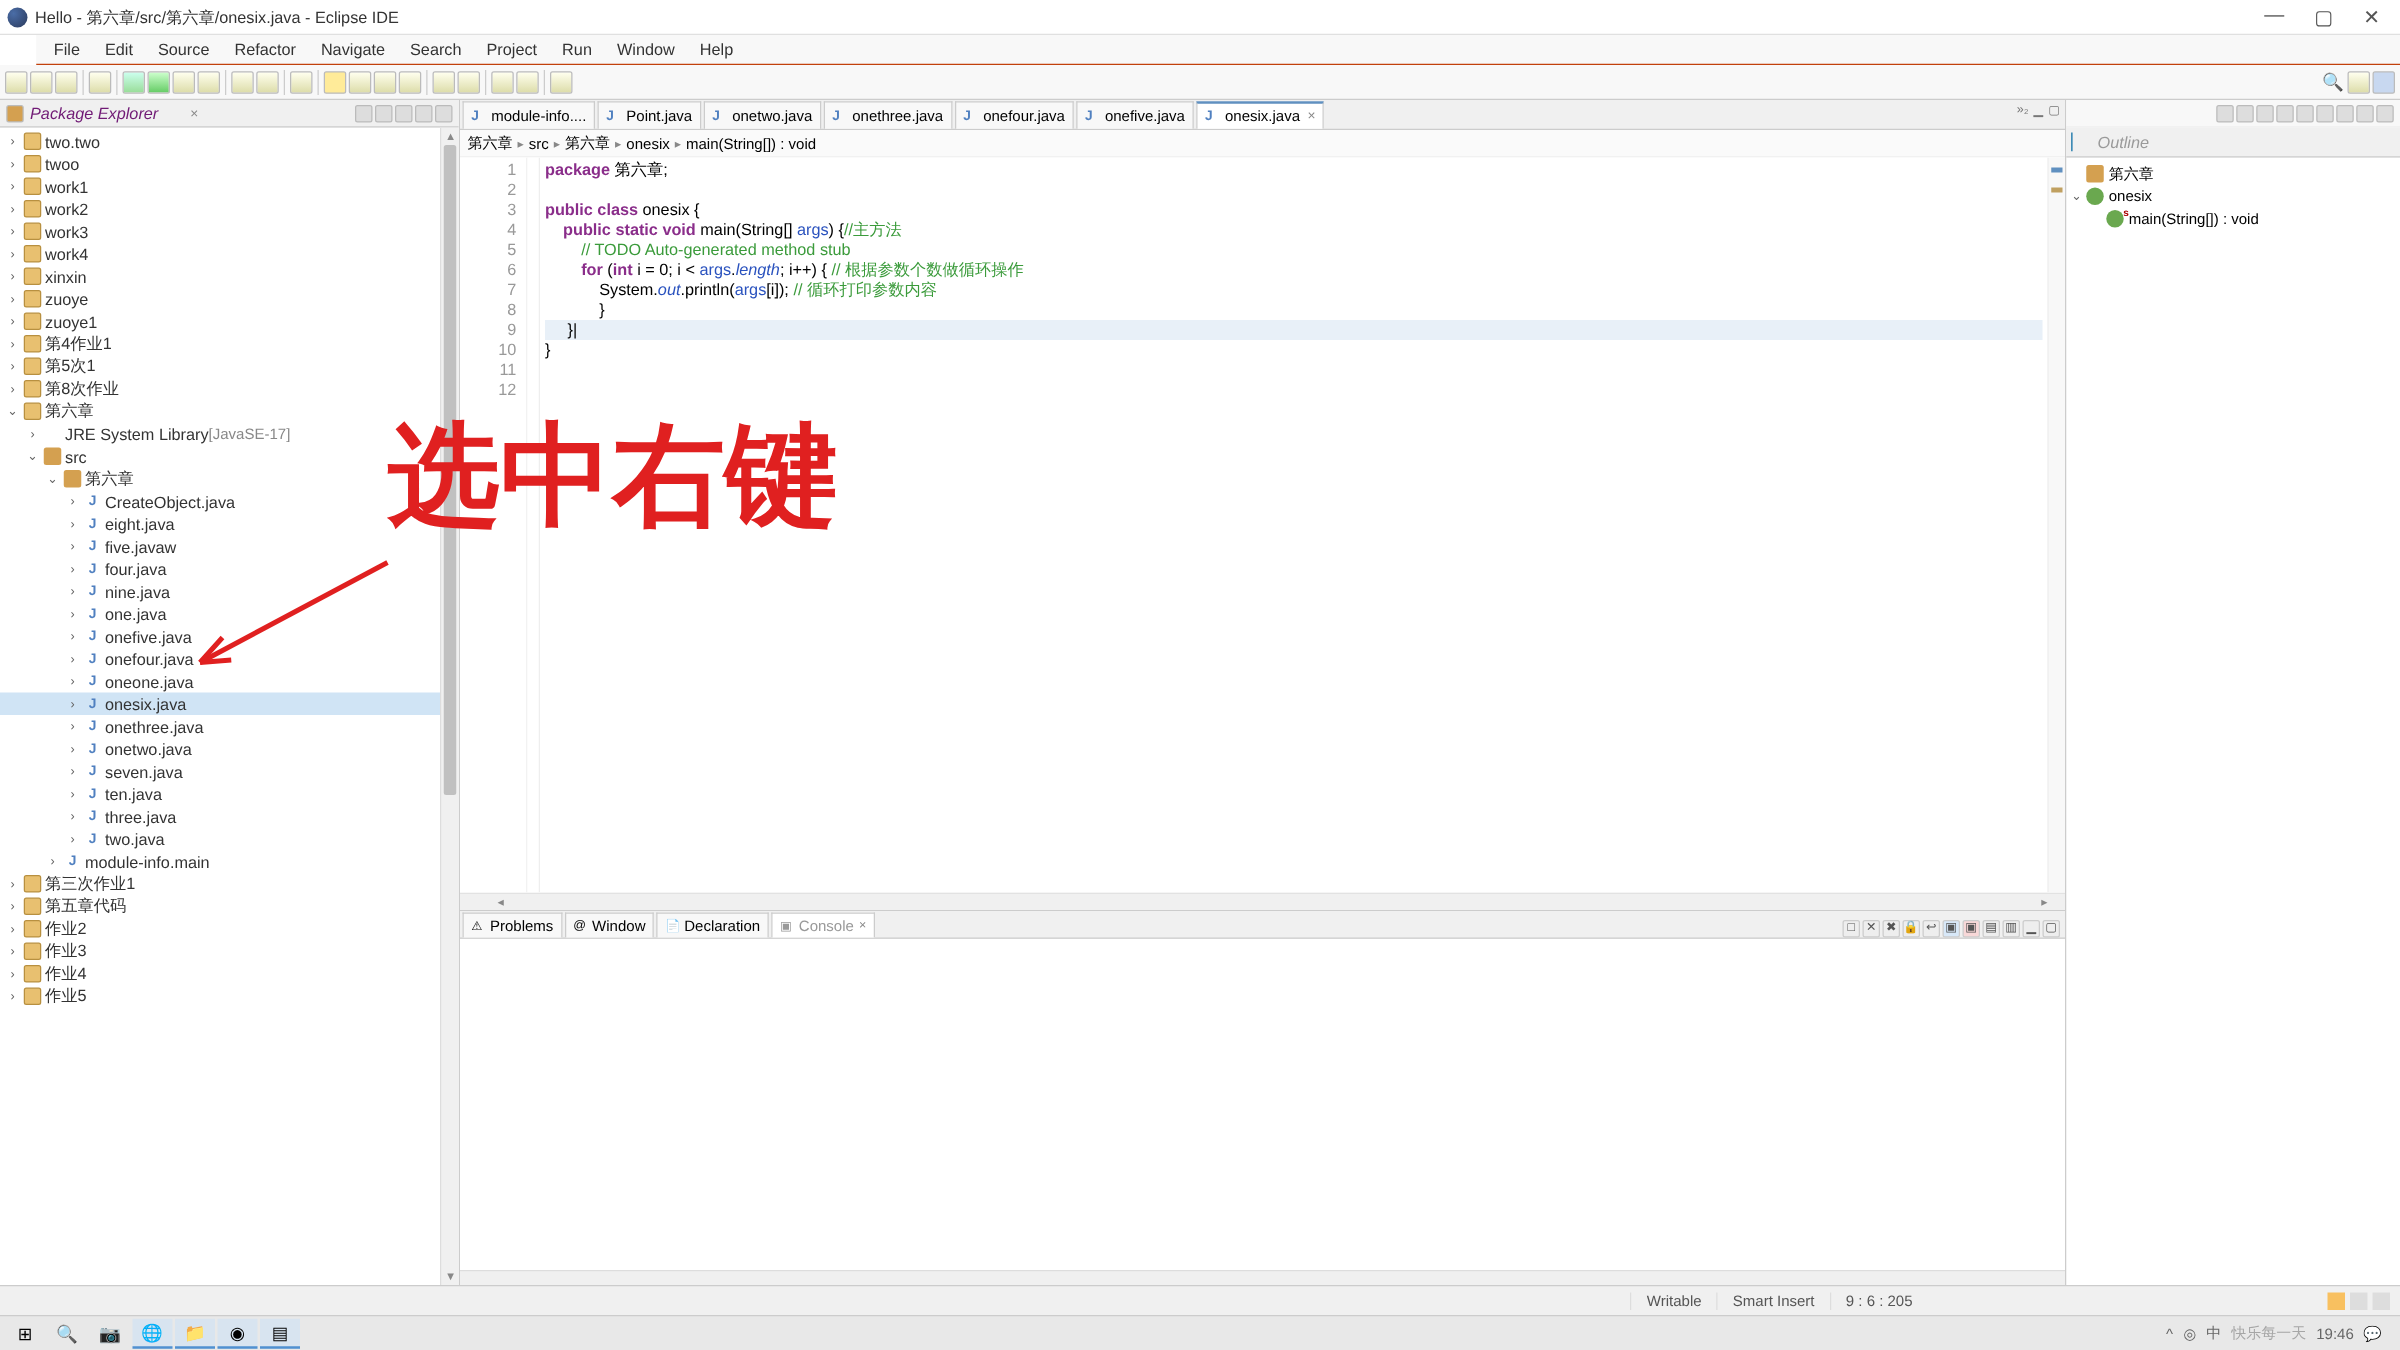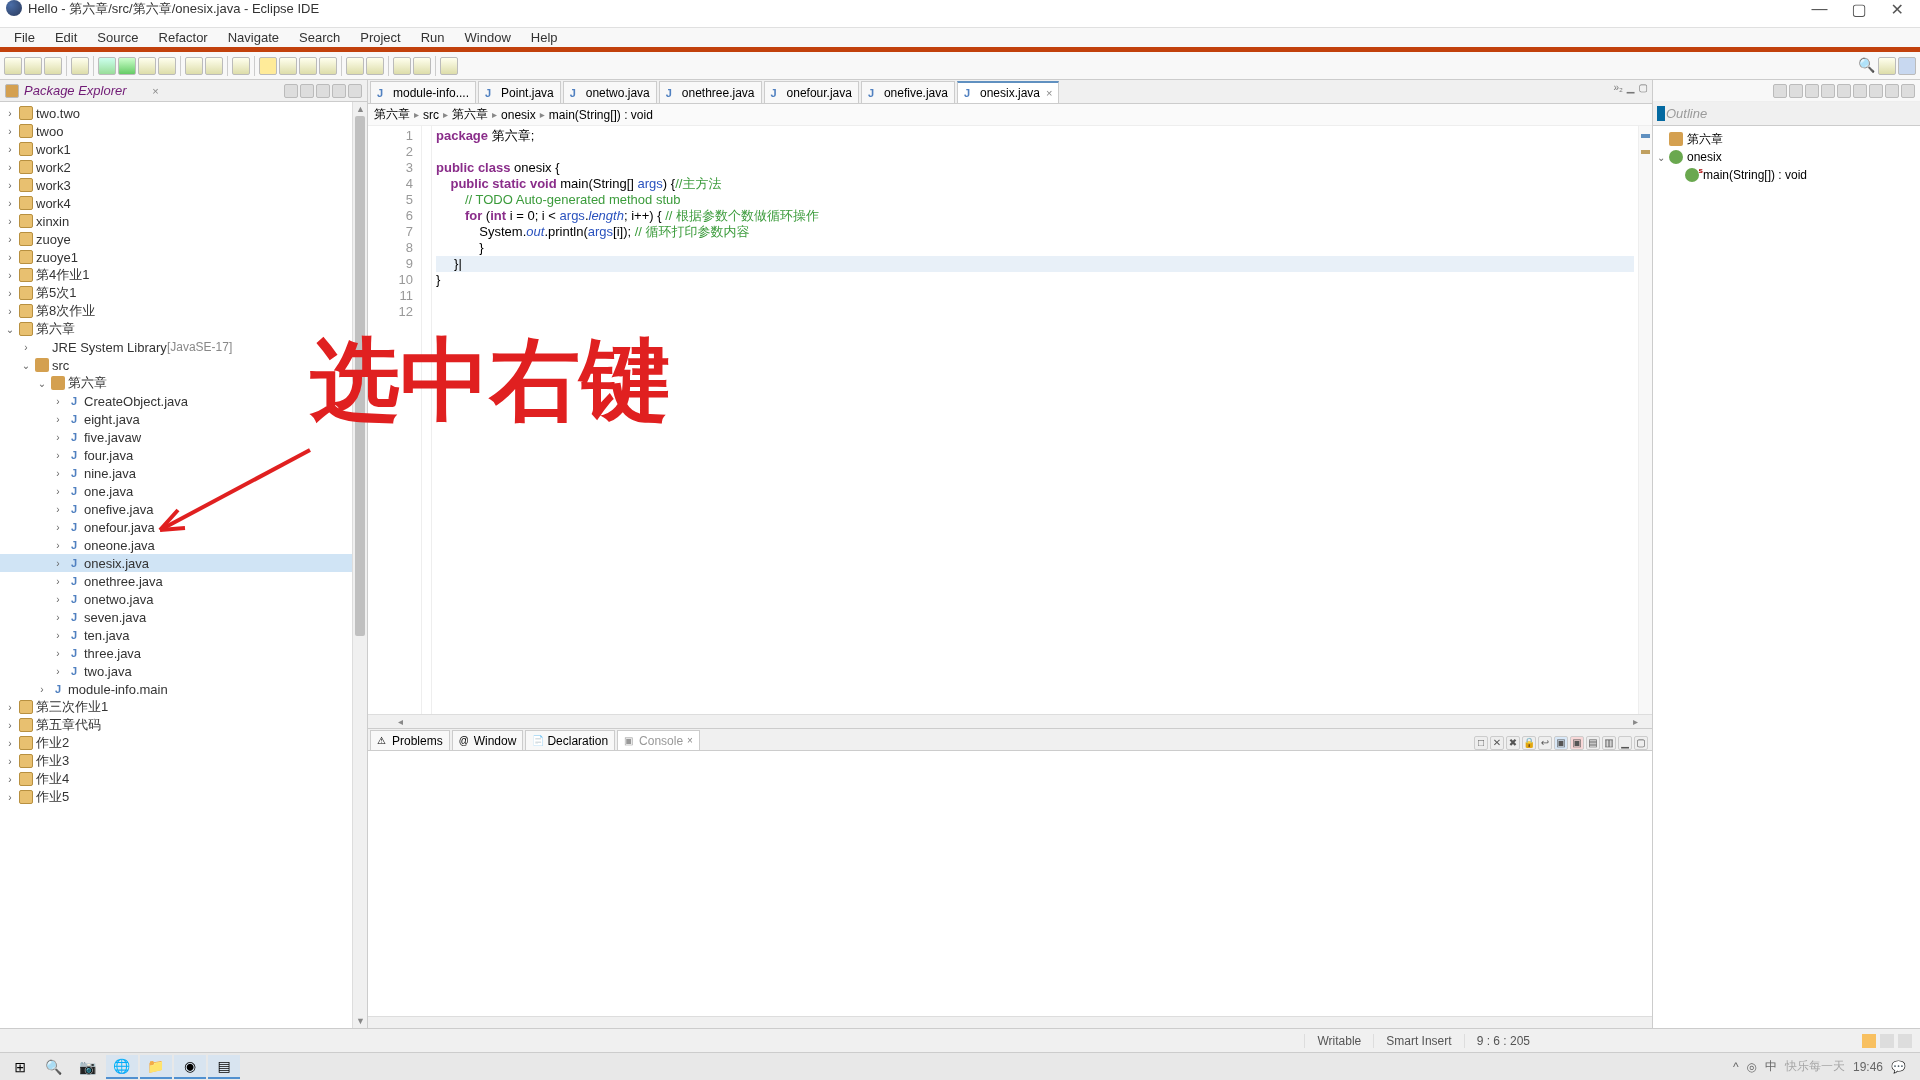--- a/index.html
+++ b/index.html
@@ -1,22 +1,22 @@
 <!DOCTYPE html>
 <html><head>
 <meta charset="utf-8">
 <style>
 * { margin: 0; padding: 0; box-sizing: border-box; font-family: "Segoe UI", Tahoma, sans-serif; }
 body { width: 1920px; height: 1080px; background: #fff; overflow: hidden; position: relative; font-size: 13px; }
-.titlebar { height: 28px; display: flex; padding: 0 6px; background: #fff; border-bottom: 1px solid #e0e0e0; }
+.titlebar { height: 28px; display: flex; align-items: center; padding: 0 6px; background: #fff; border-bottom: 1px solid #e0e0e0; }
 .titlebar .icon { width: 16px; height: 16px; margin-right: 6px; background: radial-gradient(circle at 30% 30%, #4a6da7, #2b3a5c); border-radius: 50%; }
 .titlebar .title { flex: 1; color: #333; }
 .win-controls { display: flex; gap: 24px; padding-right: 10px; }
 .win-controls span { font-size: 16px; cursor: pointer; color: #555; }
-.menubar { height: 24px; display: flex; align-items: center; padding: 0 4px; background: #f8f8f8; border-bottom: 5px solid #c2410c; }
+.menubar { height: 24px; display: flex; align-items: center; padding: 0 4px; background: #f8f8f8; border-bottom: 1px solid #c2410c; margin-left: 29px; }
 .menubar span { padding: 2px 10px; cursor: pointer; color: #333; }
 .toolbar { height: 28px; display: flex; align-items: center; padding: 0 4px; background: #f8f8f8; border-bottom: 1px solid #ccc; gap: 2px; }
 .toolbar .tbtn { width: 18px; height: 18px; background: linear-gradient(#ffe, #dda); border: 1px solid #bbb; border-radius: 2px; cursor: pointer; }
 .toolbar .sep { width: 1px; height: 20px; background: #ccc; margin: 0 2px; }
 .toolbar .spacer { flex: 1; }
 .main-area { display: flex; height: calc(100% - 28px - 24px - 28px - 24px - 28px); }
 .explorer { width: 368px; display: flex; flex-direction: column; border-right: 1px solid #ccc; overflow-y: auto; }
 .explorer-header { height: 22px; display: flex; align-items: center; padding: 0 4px; background: #f0f0f0; border-bottom: 1px solid #ccc; }
 .explorer-header .tab-label { flex: 1; color: #701a75; font-style: italic; padding-left: 4px; }
 .explorer-header .smbtn { width: 14px; height: 14px; margin: 0 1px; background: #ddd; border: 1px solid #bbb; border-radius: 2px; cursor: pointer; }
@@ -59,21 +59,21 @@
 .bottom-panel { height: 300px; display: flex; flex-direction: column; border-top: 1px solid #ccc; }
 .btabs { height: 22px; display: flex; align-items: flex-end; background: #f0f0f0; border-bottom: 1px solid #ccc; padding: 0 2px; position: relative; }
 .btabs .btab { height: 20px; display: flex; align-items: center; padding: 0 6px; border: 1px solid #ccc; border-bottom: none; margin-right: 2px; background: #f8f8f8; cursor: pointer; font-size: 12px; }
 .btabs .btab.active { background: #fff; color: #999; }
 .btabs .btab .tabicon { width: 12px; height: 12px; margin-right: 3px; font-size: 10px; }
 .btabs .controls { position: absolute; right: 4px; display: flex; gap: 2px; }
 .btabs .controls span { width: 14px; height: 14px; background: #eee; border: 1px solid #ccc; border-radius: 2px; cursor: pointer; font-size: 10px; text-align: center; line-height: 12px; color: #555; }
 .console-line { padding: 2px 6px; font-size: 12px; color: #888; border-bottom: 1px dotted #eee; }
 .outline { width: 268px; border-left: 1px solid #ccc; display: flex; flex-direction: column; }
 .outline-header { height: 24px; display: flex; align-items: center; padding: 0 4px; background: #f0f0f0; border-bottom: 1px solid #ccc; }
-.outline-header .tab-label { flex: 1; color: #9a9a9a; font-style: italic; padding-left: 1px; border-left: 8px solid #0369a1; }
+.outline-header .tab-label { flex: 1; color: #9a9a9a; font-style: italic; padding-left: 20px; border-left: 1px solid #0369a1; }
 .outline-header .smbtn, .outline-tools .smbtn { width: 14px; height: 14px; margin: 0 1px; background: #ddd; border: 1px solid #bbb; border-radius: 2px; cursor: pointer; }
 .outline-tools { height: 22px; display: flex; align-items: center; justify-content: flex-end; padding: 0 4px; background: #f8f8f8; border-bottom: 1px solid #eee; }
 .outline-tree { padding: 4px; font-size: 12px; }
 .outline-tree .orow { display: flex; align-items: center; height: 18px; cursor: pointer; }
 .orow .oicon { width: 14px; height: 14px; margin-right: 4px; border-radius: 50%; display: inline-block; }
 .oicon.pkg { background: #d4a050; border-radius: 2px; }
 .oicon.class { background: #6aa84f; }
 .oicon.method { background: #6aa84f; position: relative; }
 .oicon.method::after { content: 's'; position: absolute; top: -2px; right: -4px; font-size: 8px; color: #a00; font-weight: bold; }
 .statusbar { height: 24px; display: flex; align-items: center; background: #f0f0f0; border-top: 1px solid #ccc; font-size: 12px; color: #555; }

